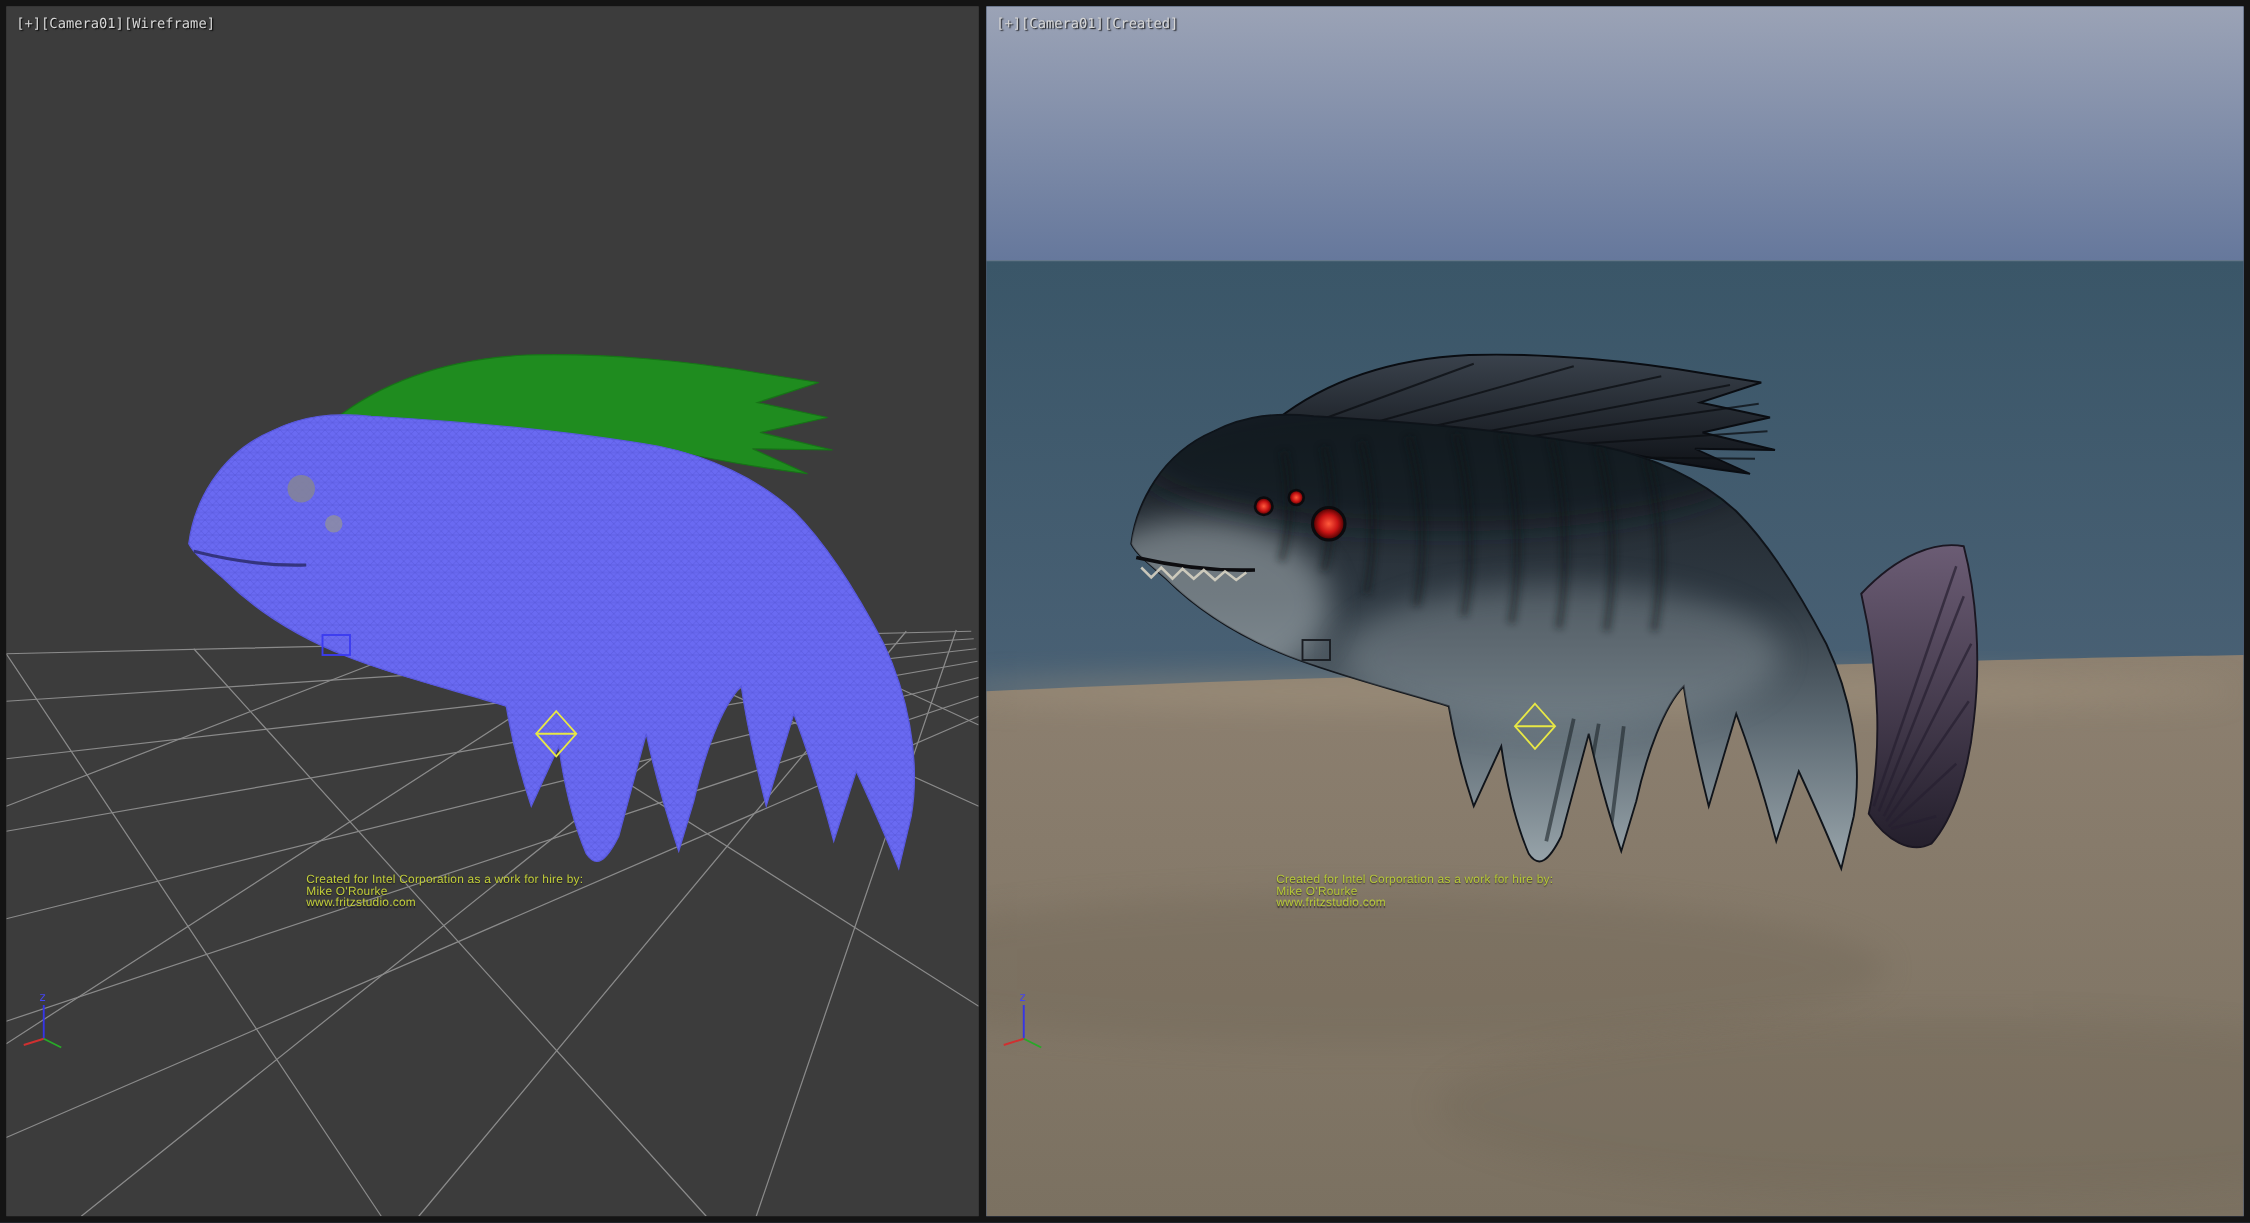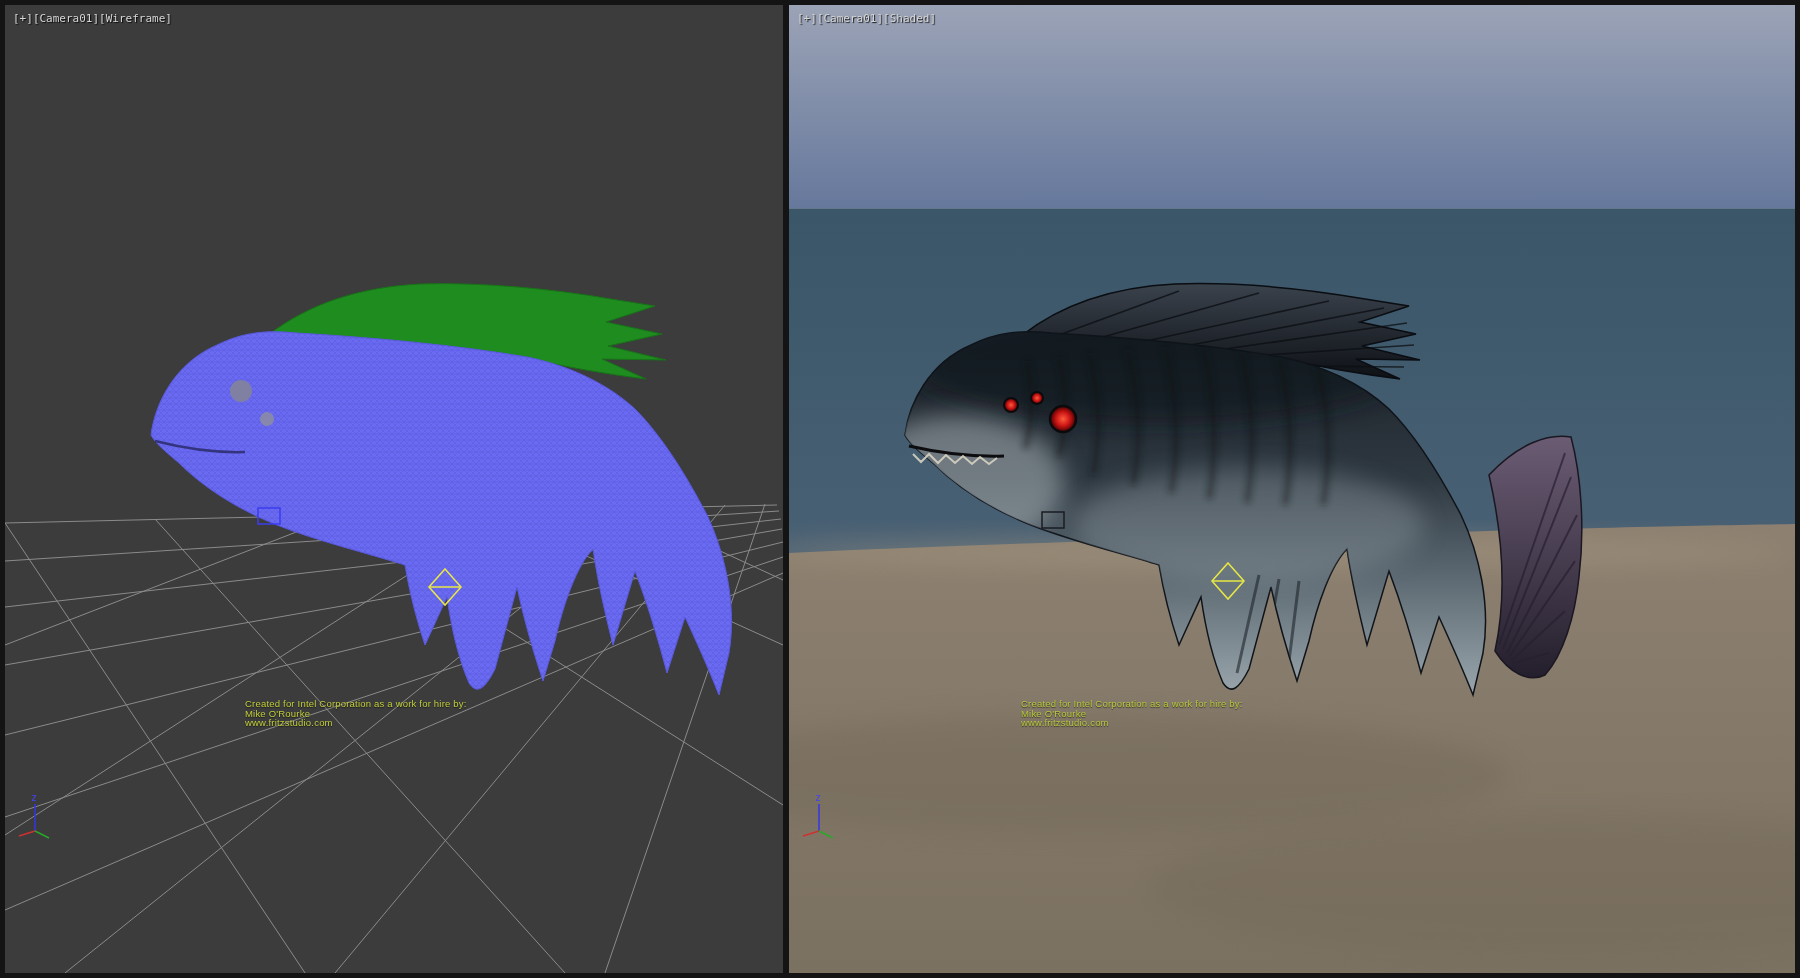--- a/index.html
+++ b/index.html
@@ -199,21 +199,21 @@
       </g>
 
       <rect x="253" y="507" width="22" height="16" fill="none" stroke-width="1.5" stroke="#1a1d22"></rect>
       <g fill="none" stroke-width="1.5">
         <polygon points="439,558 455,576 439,594 423,576" stroke="#e8e845"></polygon>
         <line x1="423" y1="576" x2="455" y2="576" stroke="#e8e845"></line>
       </g>
     </svg>
 
     <div class="vp-label">
-      <span>[+]</span><span>[Camera01]</span><span>[Shaded]</span>
+      <span>[+]</span><span>[Camera01]</span><span>[Created]</span>
     </div>
 
     <div class="credit">
       <div>Created for Intel Corporation as a work for hire by:</div>
       <div>Mike O'Rourke</div>
       <div>www.fritzstudio.com</div>
     </div>
 
     <div class="axis-tripod">
       <svg width="44" height="52" viewBox="0 0 44 52">

